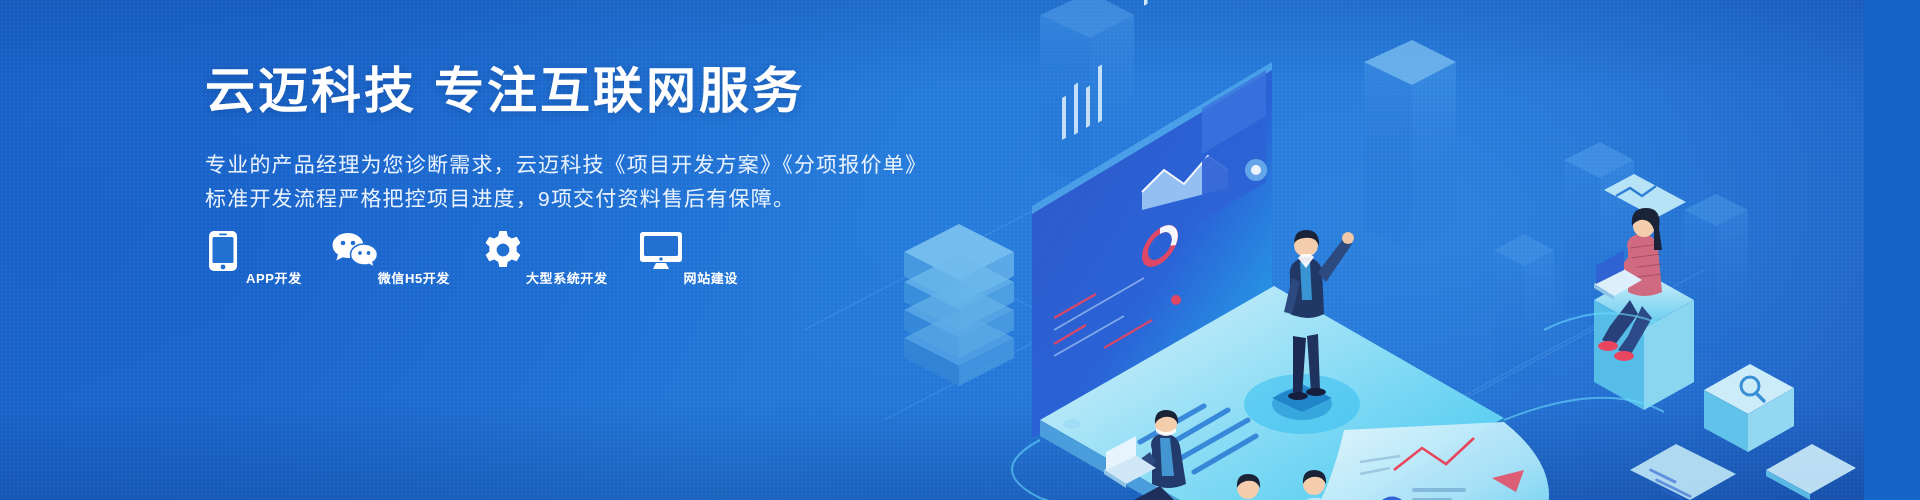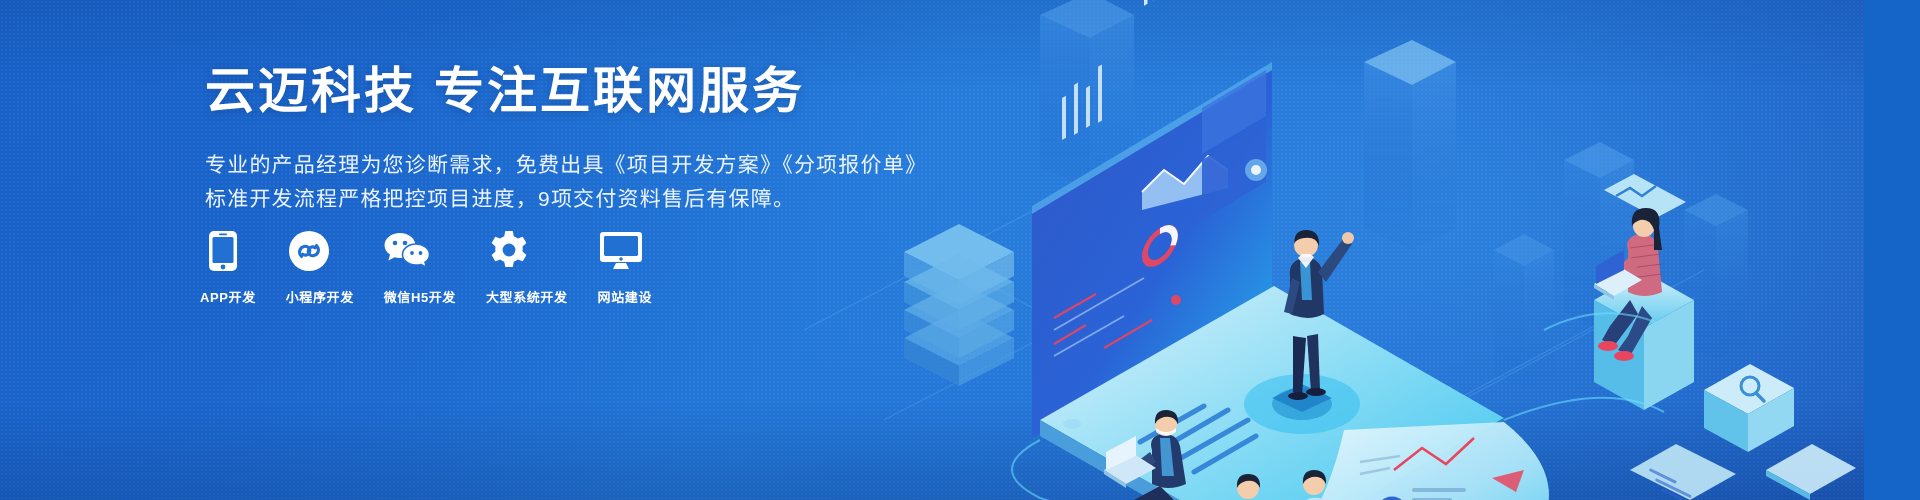--- a/index.html
+++ b/index.html
@@ -59,21 +59,21 @@
   }
   .sub div + div{margin-top:0;}
 
   
   .services{
     position:absolute;left:200px;top:228px;
     display:flex;align-items:flex-end;
     z-index:6;
   }
   .svc{
-    display:flex;flex-direction:column;align-items:flex-start;
+    display:flex;flex-direction:row;align-items:flex-end;
     width:auto;margin-right:30px;
     cursor:pointer;
   }
   .svc:last-child{margin-right:0;}
   .svc-ico{
     height:46px;width:46px;
     display:flex;align-items:center;justify-content:center;
     margin-bottom:13px;
   }
   .svc-ico svg{display:block;}
@@ -415,49 +415,39 @@
           <rect x="852" y="478" width="40" height="3" rx="1.5" transform="rotate(26 852 478)"></rect>
           <rect x="858" y="488" width="24" height="3" rx="1.5" transform="rotate(26 858 488)"></rect>
         </g>
       </g>
     </svg>
   </div>
 
   <div class="content">
     <h1 class="headline">云迈科技 专注互联网服务</h1>
     <div class="sub">
-      <div>专业的产品经理为您诊断需求，免费出具《项目开发方案》《分项报价单》</div>
+      <div>专业的产品经理为您诊断需求，云迈科技《项目开发方案》《分项报价单》</div>
       <div>标准开发流程严格把控项目进度，9项交付资料售后有保障。</div>
     </div>
   </div>
 
   <div class="services">
 
     <div class="svc">
       <span class="svc-ico">
         <svg width="30" height="42" viewBox="0 0 30 42">
           <rect x="1" y="1" width="28" height="40" rx="5" fill="#ffffff"></rect>
           <rect x="4.5" y="7" width="21" height="26" rx="1.5" fill="#2170d2"></rect>
           <rect x="11" y="3.4" width="8" height="1.8" rx=".9" fill="#2170d2"></rect>
           <circle cx="15" cy="37" r="2.4" fill="#2170d2"></circle>
         </svg>
       </span>
       <span class="svc-label">APP开发</span>
     </div>
 
-    <div class="svc">
-      <span class="svc-ico">
-        <svg width="42" height="42" viewBox="0 0 42 42">
-          <circle cx="21" cy="21" r="20" fill="#ffffff"></circle>
-          <path d="M13.5,26.5 C10,23 11.6,17.4 16,16.4 C20.2,15.5 22.6,19 21.4,22.2 C20.4,25 16.8,26 14.8,24.2" fill="none" stroke="#2170d2" stroke-width="3.1" stroke-linecap="round"></path>
-          <path d="M28.5,15.5 C32,19 30.4,24.6 26,25.6 C21.8,26.5 19.4,23 20.6,19.8 C21.6,17 25.2,16 27.2,17.8" fill="none" stroke="#2170d2" stroke-width="3.1" stroke-linecap="round"></path>
-        </svg>
-      </span>
-      <span class="svc-label">小程序开发</span>
-    </div>
 
     <div class="svc">
       <span class="svc-ico">
         <svg width="46" height="40" viewBox="0 0 46 40">
           <path d="M16,2 C7.2,2 0.5,7.6 0.5,14.3 C0.5,18.1 2.6,21.4 6,23.6 L4.4,29.4 L10.6,26.2
                    C12.3,26.7 14.1,27 16,27 C24.8,27 31.5,21.4 31.5,14.5 C31.5,7.6 24.8,2 16,2 Z" fill="#ffffff"></path>
           <circle cx="11" cy="12" r="2.3" fill="#2170d2"></circle>
           <circle cx="21" cy="12" r="2.3" fill="#2170d2"></circle>
           <path d="M32,13 C39.6,13 45.5,17.7 45.5,23.4 C45.5,26.5 43.8,29.3 41,31.2 L42.2,36.2 L36.8,33.4
                    C35.3,33.8 33.7,34 32,34 C24.4,34 18.5,29.3 18.5,23.5 C18.5,17.7 24.4,13 32,13 Z" fill="#ffffff" stroke="#2170d2" stroke-width="1.6"></path>

